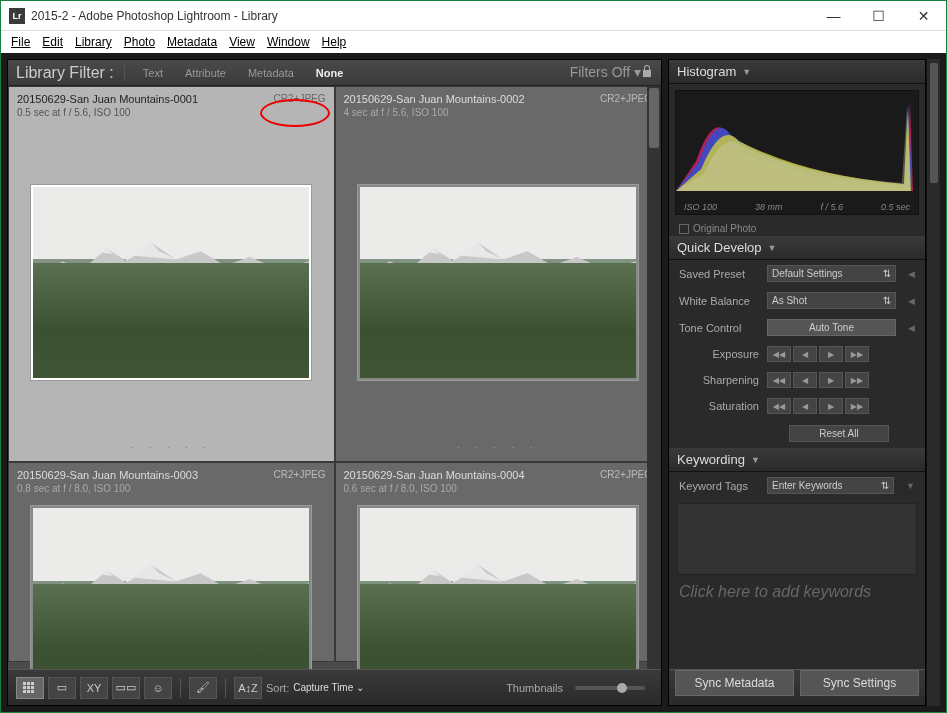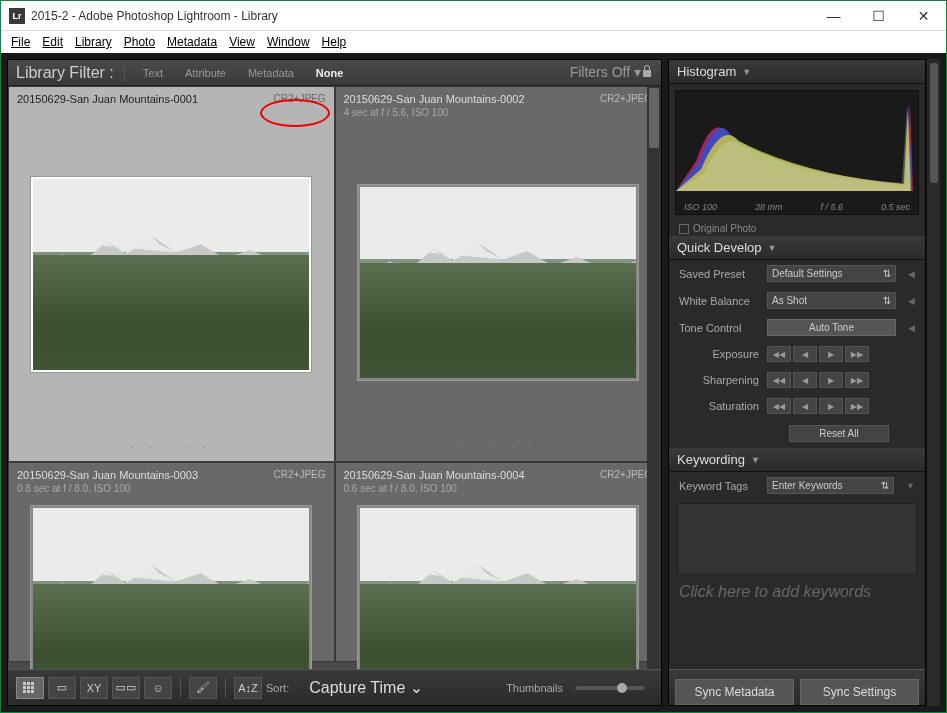--- a/index.html
+++ b/index.html
@@ -60,21 +60,21 @@
 
 
 .annot{position:absolute;border:2px solid #e00;border-radius:50%;pointer-events:none}
 
 
 .toolbar{height:36px;background:linear-gradient(#3a3a3a,#2a2a2a);border-top:1px solid #555;display:flex;align-items:center;padding:0 8px;gap:4px}
 .tb-btn{width:28px;height:22px;background:#444;border:1px solid #555;display:flex;align-items:center;justify-content:center;color:#ccc;font-size:11px}
 .tb-btn.active{background:#666;border-color:#888}
 .tb-sep{width:1px;height:20px;background:#555;margin:0 4px}
 .tb-label{color:#aaa;font-size:11px}
-.tb-sort{color:#ddd;font-size:16px;margin-left:16px}
+.tb-sort{color:#ddd;font-size:10px;margin-left:0}
 .tb-slider{width:70px;height:4px;background:#555;border-radius:2px;position:relative;margin:0 8px}
 .tb-slider-thumb{position:absolute;width:10px;height:10px;background:#aaa;border-radius:50%;top:-3px;left:60%}
 
 
 .right-panel{width:258px;background:#2a2a2a;border:1px solid #000;margin-left:6px;display:flex;flex-direction:column;overflow:hidden}
 .panel-header{height:24px;background:linear-gradient(#3a3a3a,#2a2a2a);border-bottom:1px solid #111;display:flex;align-items:center;padding:0 8px;color:#ddd;font-size:13px;gap:6px}
 .panel-header .tri{font-size:9px;color:#999}
 .histogram{height:125px;background:#1a1a1a;margin:6px;border:1px solid #111;position:relative}
 .histo-svg{width:100%;height:100px}
 .histo-labels{position:absolute;bottom:2px;left:0;right:0;display:flex;justify-content:space-between;padding:0 8px;font-size:9px;color:#888;font-style:italic}
@@ -86,21 +86,21 @@
 .qd-select{flex:1;background:#444;border:1px solid #555;color:#ccc;padding:2px 4px;font-size:10px;display:flex;justify-content:space-between}
 .qd-btn{flex:1;background:#555;border:1px solid #666;color:#ccc;padding:2px 4px;font-size:10px;text-align:center}
 .qd-arrows{display:flex;gap:2px}
 .qd-arr{width:24px;height:16px;background:#444;border:1px solid #555;color:#999;font-size:8px;display:flex;align-items:center;justify-content:center}
 .qd-tri{color:#666;font-size:9px;margin-left:4px}
 .reset-btn{background:#444;border:1px solid #555;color:#ccc;padding:2px 18px;font-size:10px;margin:6px auto 6px 120px;display:block;width:100px;text-align:center}
 
 .keyword-area{background:#333;border:1px solid #222;margin:4px 8px;height:72px;padding:4px}
 .keyword-hint{font-size:16px;color:#666;font-style:italic;padding:4px 10px}
 
-.sync-bar{height:36px;background:linear-gradient(#3a3a3a,#2a2a2a);border-top:1px solid #555;display:flex;align-items:flex-end;padding:0 6px;gap:6px}
+.sync-bar{height:36px;background:linear-gradient(#3a3a3a,#2a2a2a);border-top:1px solid #555;display:flex;align-items:flex-start;padding:0 6px;gap:6px}
 .sync-btn{flex:1;background:#555;border:1px solid #666;color:#ddd;padding:5px 4px;font-size:12px;text-align:center}
 
 .right-scroll{width:14px;background:#2a2a2a;border-left:1px solid #111}
 .right-scroll-thumb{width:8px;height:120px;background:#555;margin:4px auto;border-radius:2px}
 </style>
 </head>
 <body>
 
 <div class="window">
 
@@ -145,20 +145,21 @@
         </div>
       </div>
 
       <div class="grid">
         <div class="grid-inner" id="grid-inner">
             <div class="cell selected">
     <div class="cell-header">
       <span class="cell-title">20150629-San Juan Mountains-0001</span>
       <span class="cell-badge">CR2+JPEG</span>
     </div>
+    <div class="cell-sub">0.5 sec at f / 5.6, ISO 100</div>
     <div class="annot" style="width:70px;height:28px;top:12px;right:4px"></div>
     <div class="thumb-wrap">
       <div class="thumb">
         <div class="mountain">
           <div class="sky"></div>
           <div class="peaks"><svg class="peak-svg" viewBox="0 0 280 50" preserveAspectRatio="none">
 <polygon fill="#c8c8c8" points="0,50 30,30 50,40 75,15 95,30 120,8 145,28 170,18 195,35 220,25 250,40 280,30 280,50"></polygon>
 <polygon fill="#e8e8e8" points="70,20 75,15 82,22 90,18 95,30 110,15 120,8 128,18 135,22 145,28"></polygon>
 </svg></div>
           <div class="hills"></div>

